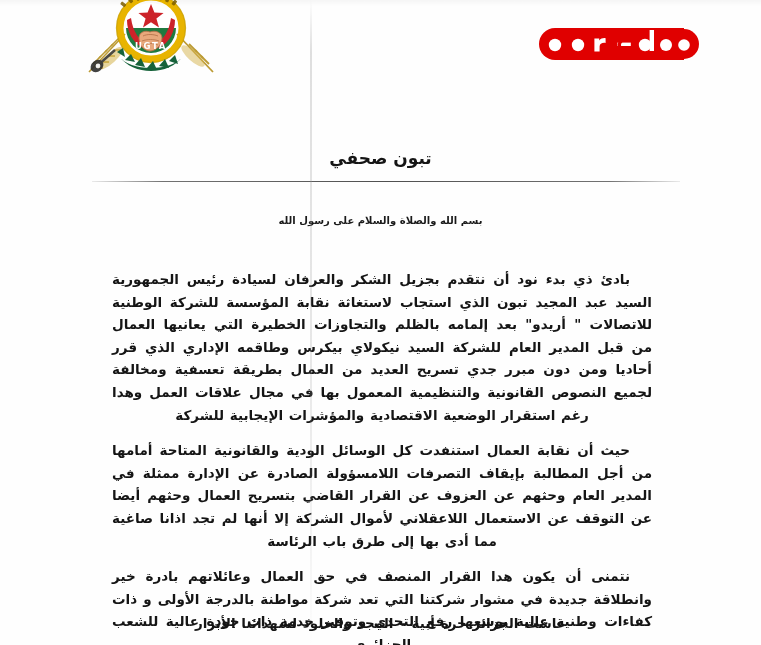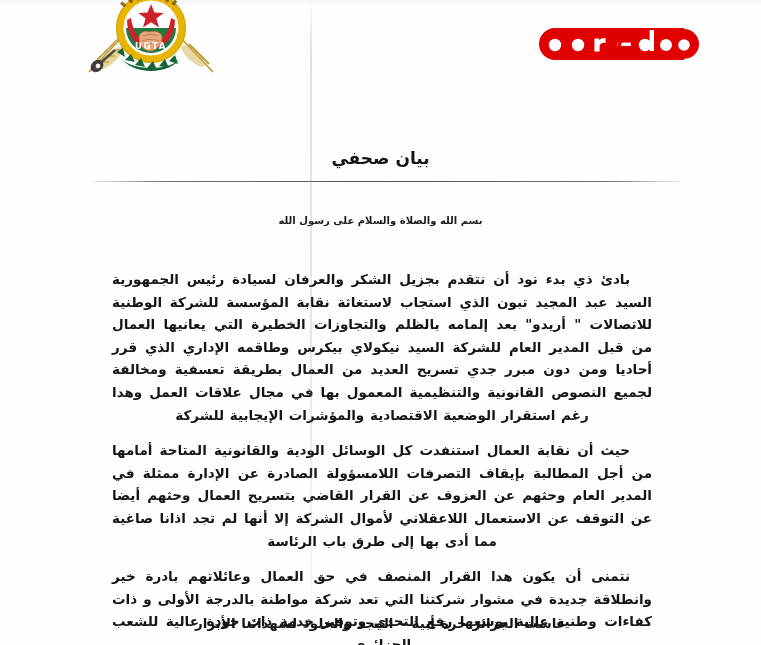--- a/index.html
+++ b/index.html
@@ -260,21 +260,21 @@
           <rect x="114.6" y="6" width="4.4" height="21" fill="#ffffff"></rect>
 
           <circle cx="131" cy="21" r="6.0"></circle>
 
           <circle cx="149" cy="21" r="5.8"></circle>
         </g>
       </svg>
     </div>
   </div>
 
-  <div class="doc-title">بيان صحفي</div>
+  <div class="doc-title">تبون صحفي</div>
   <div class="title-rule"></div>
 
   <div class="basmala">بسم الله والصلاة والسلام على رسول الله</div>
 
   <div class="body-block">
     <p class="para">بادئ ذي بدء نود أن نتقدم بجزيل الشكر والعرفان لسيادة رئيس الجمهورية السيد عبد المجيد تبون الذي استجاب لاستغاثة نقابة المؤسسة للشركة الوطنية للاتصالات " أريدو" بعد إلمامه بالظلم والتجاوزات الخطيرة التي يعانيها العمال من قبل المدير العام للشركة السيد نيكولاي بيكرس وطاقمه الإداري الذي قرر أحاديا ومن دون مبرر جدي تسريح العديد من العمال بطريقة تعسفية ومخالفة لجميع النصوص القانونية والتنظيمية المعمول بها في مجال علاقات العمل وهدا رغم استقرار الوضعية الاقتصادية والمؤشرات الإيجابية للشركة</p>
     <p class="para">حيث أن نقابة العمال استنفدت كل الوسائل الودية والقانونية المتاحة أمامها من أجل المطالبة بإيقاف التصرفات اللامسؤولة الصادرة عن الإدارة ممثلة في المدير العام وحثهم عن العزوف عن القرار القاضي بتسريح العمال وحثهم أيضا عن التوقف عن الاستعمال اللاعقلاني لأموال الشركة إلا أنها لم تجد اذانا صاغية مما أدى بها إلى طرق باب الرئاسة</p>
     <p class="para">نتمنى أن يكون هدا القرار المنصف في حق العمال وعائلاتهم بادرة خير وانطلاقة جديدة في مشوار شركتنا التي تعد شركة مواطنة بالدرجة الأولى و ذات كفاءات وطنية عالية بوسعها رفع التحدي وتوفير خدمة ذات جودة عالية للشعب الجزائري</p>
   </div>
 

